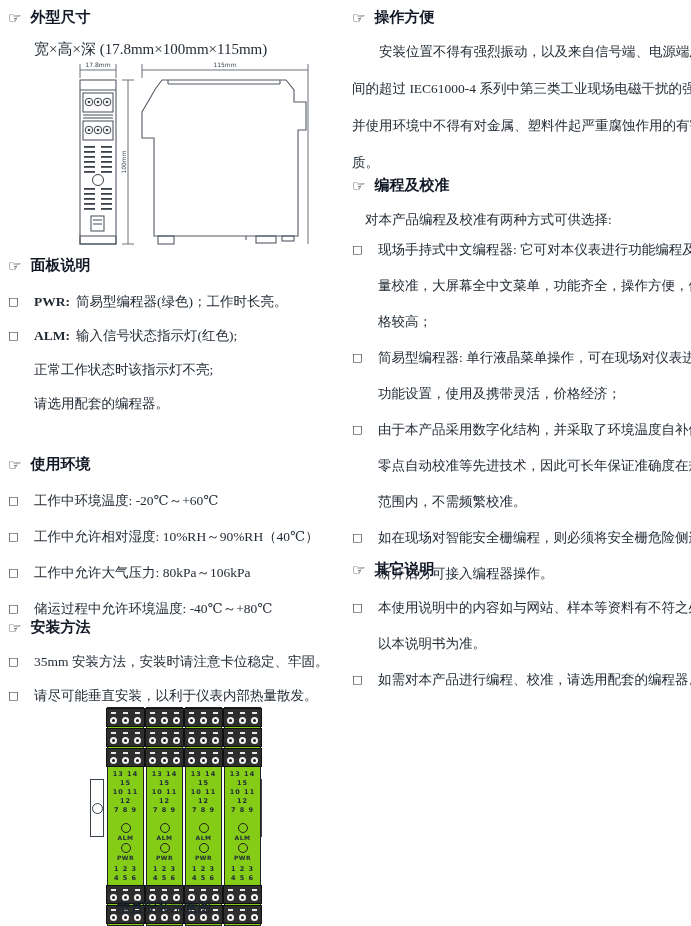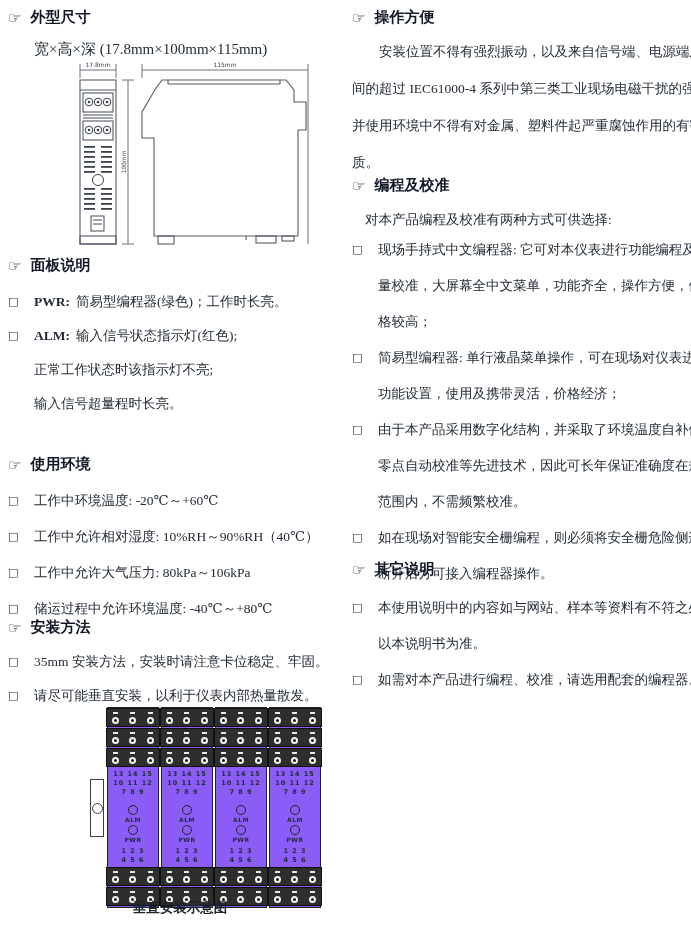--- a/index.html
+++ b/index.html
@@ -27,21 +27,21 @@
   
   .drawing{position:absolute;left:52px;}
   .drawing svg{display:block;}
   
   .inst{position:absolute;left:82px;top:703px;width:180px;height:192px;}
   .rail{position:absolute;top:76px;height:56px;border:1.5px solid #38404a;background:#fff;display:flex;align-items:center;justify-content:center;}
   .rail-l{left:0;width:12px;}
   .rail-r{left:148px;width:22px;}
   .hole{width:9px;height:9px;border:1.5px solid #38404a;border-radius:50%;display:block;}
   .mods{position:absolute;left:17px;top:4px;display:flex;gap:2px;}
-  .mod{width:52px;background:#8b5cf6;border:1.5px solid #222;box-sizing:border-box;}
+  .mod{width:37px;background:#84cc16;border:1.5px solid #222;box-sizing:border-box;}
   .trow{height:15px;margin:0 -2px 1px -2px;background:#2e2e2e;border:1px solid #111;position:relative;
         display:flex;align-items:flex-end;justify-content:space-around;padding-bottom:2px;}
   .trow i{width:7px;height:7px;border-radius:50%;background:#f2f2f2;position:relative;display:block;}
   .trow i::after{content:'';position:absolute;left:2px;top:2px;width:3px;height:3px;border-radius:50%;background:#1a1a1a;}
   .trow i::before{content:'';position:absolute;left:1px;top:-5px;width:5px;height:1.5px;background:#e8e8e8;}
   .nums{font-family:"DejaVu Sans",sans-serif;font-weight:bold;font-size:6.5px;line-height:9px;
         color:#222b38;text-align:center;letter-spacing:1px;padding:2px 0;}
   .leds{display:flex;flex-direction:column;align-items:center;padding:4px 0 2px 0;}
   .led{width:8px;height:8px;border:1.3px solid #222;border-radius:50%;display:block;margin:2px 0 1px 0;}
   .ledlbl{font-family:"DejaVu Sans",sans-serif;font-weight:bold;font-size:6px;color:#222b38;letter-spacing:.5px;}
@@ -163,21 +163,21 @@
       <div class="tline"><b>PWR:</b><span>简易型编程器(绿色)；工作时长亮。</span></div>
     </div>
   </div>
 
   <div class="item abs lh30" style="top:322px">
     <span class="bullet">□</span>
     <div class="itxt">
       <div class="tline"><b>ALM:</b><span>输入信号状态指示灯(红色);</span></div>
       <div class="lh30">
           <div class="tline">正常工作状态时该指示灯不亮;</div>
-          <div class="tline">输入信号超量程时长亮。</div>
+          <div class="tline">请选用配套的编程器。</div>
         </div>
     </div>
   </div>
 
   <div class="sec-h abs" style="top:455px">
     <span class="hand">☞</span>
     <span>使用环境</span>
   </div>
 
   <div class="abs" style="top:487px">
@@ -415,21 +415,21 @@
           <div class="trow">
               <i></i>
               <i></i>
               <i></i>
             </div>
         </div>
       </div>
       </div>
   </div>
 
-  <div class="cap abs" style="top:899px;left:82px;width:180px">垂直安装示意图</div>
+  <div class="cap abs" style="top:899px;left:66px;width:180px">垂直安装示意图</div>
 </div>
 
 <div class="col col-right">
 
   <div class="sec-h abs" style="top:8px">
     <span class="hand">☞</span>
     <span>操作方便</span>
   </div>
 
   <div class="par abs" style="top:38px">

